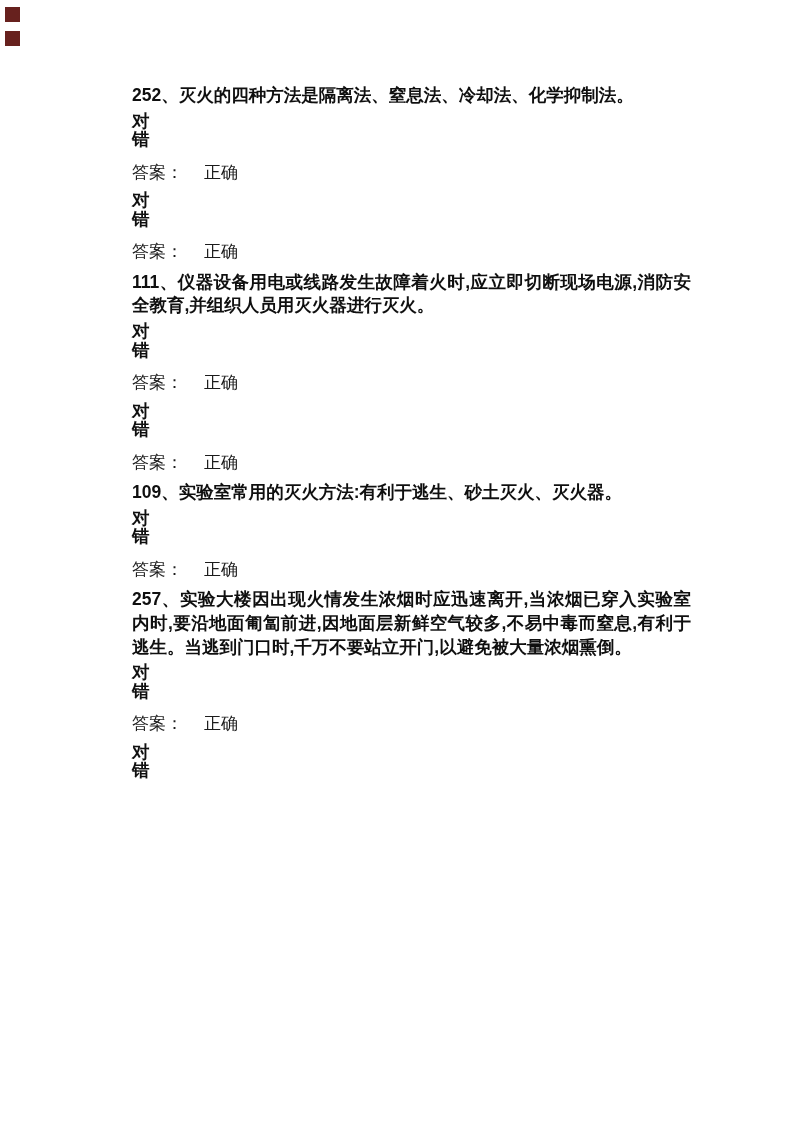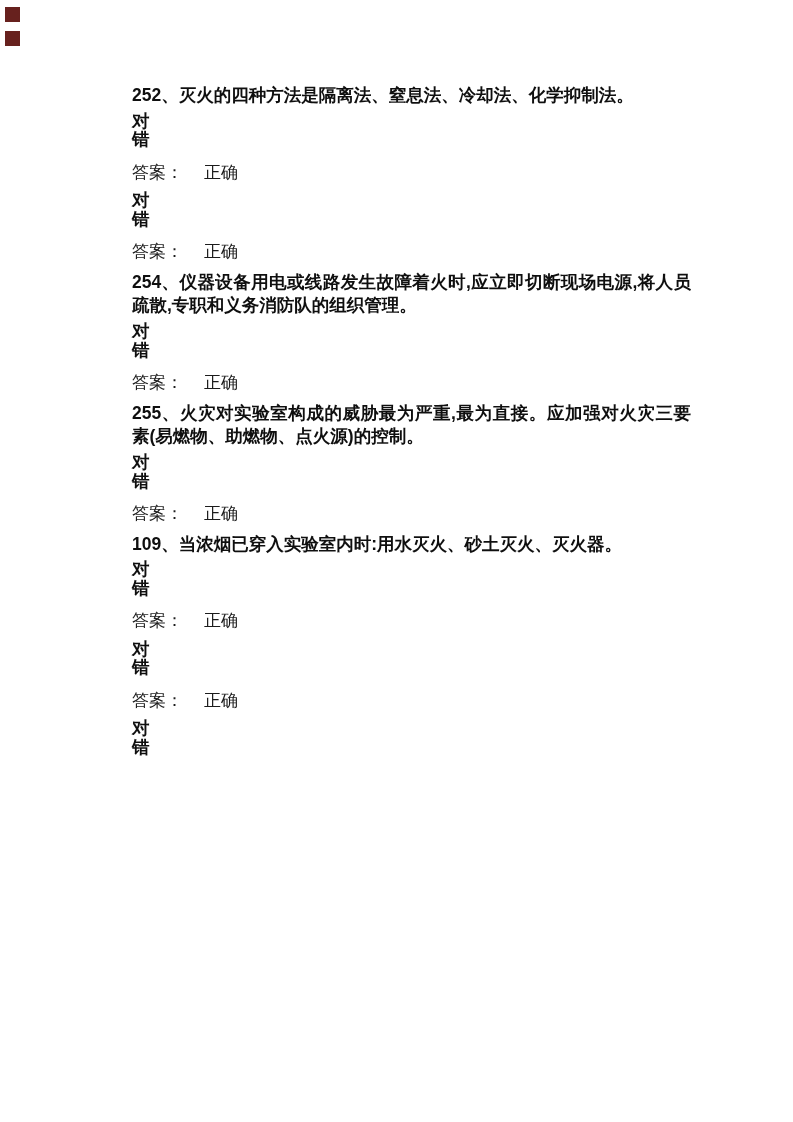--- a/index.html
+++ b/index.html
@@ -83,41 +83,41 @@
     <p class="answer-row"><span class="answer-label">答案：</span><span class="answer-value">正确</span></p>
   </section>
 
   <section class="q-block">
     <p class="option first">对</p>
     <p class="option">错</p>
     <p class="answer-row"><span class="answer-label">答案：</span><span class="answer-value">正确</span></p>
   </section>
 
   <section class="q-block">
-    <p class="q-text"><span>254、</span><span>仪器设备用电或线路发生故障着火时,应立即切断现场电源,将人员疏散,专职和义务消防队的组织管理。</span></p>
+    <p class="q-text"><span>111、</span><span>仪器设备用电或线路发生故障着火时,应立即切断现场电源,消防安全教育,并组织人员用灭火器进行灭火。</span></p>
     <p class="option first">对</p>
     <p class="option">错</p>
     <p class="answer-row"><span class="answer-label">答案：</span><span class="answer-value">正确</span></p>
   </section>
 
   <section class="q-block">
-    <p class="q-text"><span>255、</span><span>火灾对实验室构成的威胁最为严重,最为直接。应加强对火灾三要素(易燃物、助燃物、点火源)的控制。</span></p>
     <p class="option first">对</p>
     <p class="option">错</p>
     <p class="answer-row"><span class="answer-label">答案：</span><span class="answer-value">正确</span></p>
   </section>
 
   <section class="q-block">
-    <p class="q-text"><span>109、</span><span>当浓烟已穿入实验室内时:用水灭火、砂土灭火、灭火器。</span></p>
+    <p class="q-text"><span>109、</span><span>实验室常用的灭火方法:有利于逃生、砂土灭火、灭火器。</span></p>
     <p class="option first">对</p>
     <p class="option">错</p>
     <p class="answer-row"><span class="answer-label">答案：</span><span class="answer-value">正确</span></p>
   </section>
 
   <section class="q-block">
+    <p class="q-text"><span>257、</span><span>实验大楼因出现火情发生浓烟时应迅速离开,当浓烟已穿入实验室内时,要沿地面匍匐前进,因地面层新鲜空气较多,不易中毒而窒息,有利于逃生。当逃到门口时,千万不要站立开门,以避免被大量浓烟熏倒。</span></p>
     <p class="option first">对</p>
     <p class="option">错</p>
     <p class="answer-row"><span class="answer-label">答案：</span><span class="answer-value">正确</span></p>
   </section>
 
   <section class="q-block">
     <p class="option first">对</p>
     <p class="option">错</p>
 
   </section>

